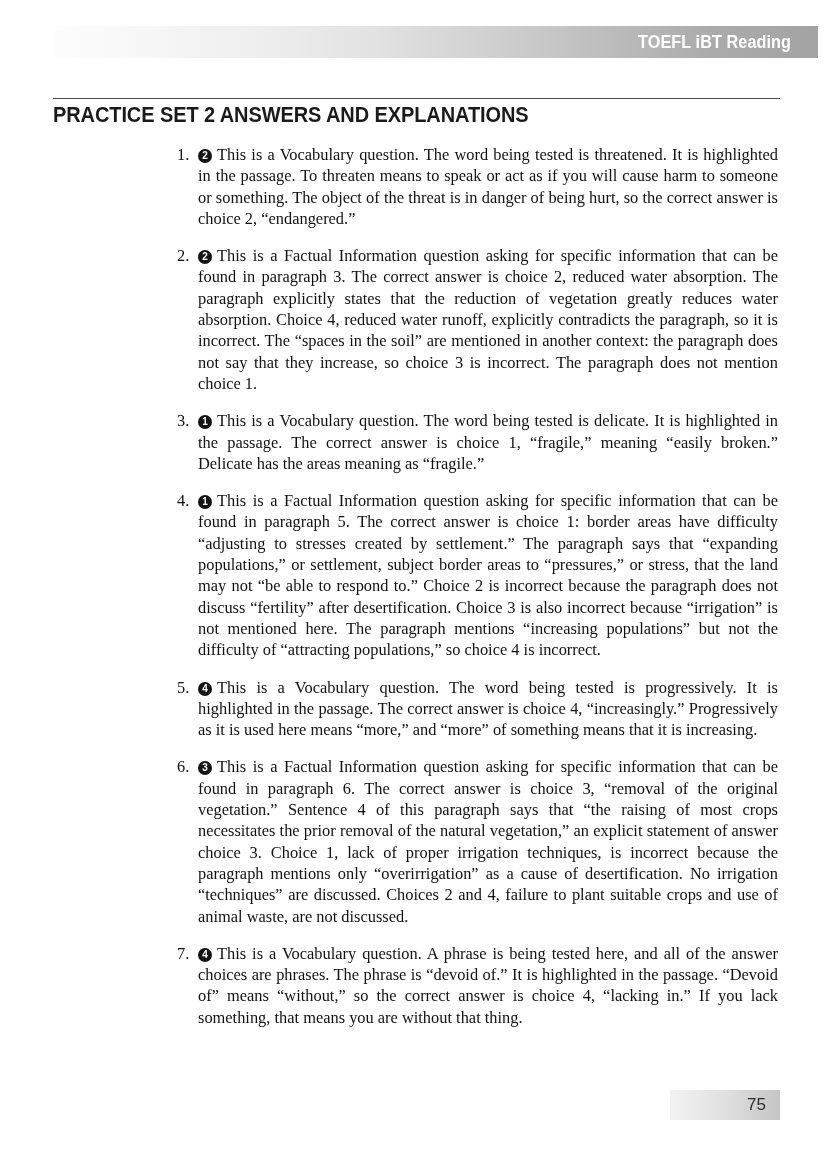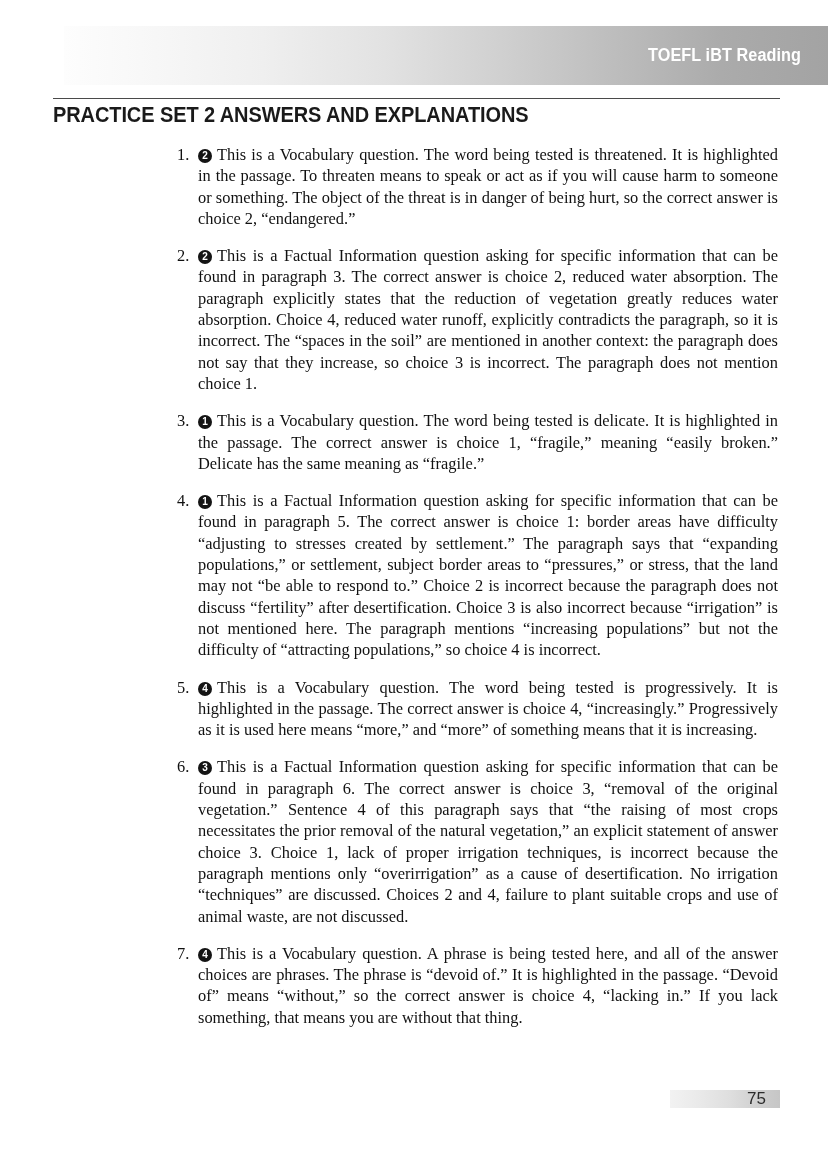--- a/index.html
+++ b/index.html
@@ -11,24 +11,24 @@
     height: 1165px;
     background: #ffffff;
     font-family: "Liberation Serif", "DejaVu Serif", serif;
     position: relative;
     overflow: hidden;
   }
 
   
   .header-band {
     position: absolute;
-    left: 64px;
+    left: 54px;
     top: 26px;
     width: 764px;
-    height: 59px;
+    height: 32px;
     background: linear-gradient(to right,
         #fdfdfd 0%,
         #f7f7f7 12%,
         #efefef 26%,
         #e2e2e2 42%,
         #cfcfcf 58%,
         #bdbdbd 72%,
         #ababab 86%,
         #a3a3a3 100%);
     display: flex;
@@ -117,21 +117,21 @@
     margin-right: 5px;
   }
   .it { }
 
   
   .footer-box {
     position: absolute;
     left: 670px;
     top: 1090px;
     width: 110px;
-    height: 18px;
+    height: 30px;
     background: linear-gradient(to right,
         #f2f2f2 0%,
         #eaeaea 25%,
         #dedede 55%,
         #cfcfcf 80%,
         #c6c6c6 100%);
     display: flex;
     align-items: center;
     justify-content: flex-end;
   }
@@ -156,21 +156,21 @@
     <div class="answer-item">
       <div class="item-number">1.</div>
       <div class="item-body"><span class="marker">2</span><span>This is a Vocabulary question. The word being tested is </span><span class="it">threatened</span><span>. It is highlighted in the passage. To threaten means to speak or act as if you will cause harm to someone or something. The object of the threat is in danger of being hurt, so the correct answer is choice 2, “endangered.”</span></div>
     </div>
     <div class="answer-item">
       <div class="item-number">2.</div>
       <div class="item-body"><span class="marker">2</span><span>This is a Factual Information question asking for specific information that can be found in paragraph 3. The correct answer is choice 2, reduced water absorption. The paragraph explicitly states that the reduction of vegetation greatly reduces water absorption. Choice 4, reduced water runoff, explicitly contradicts the paragraph, so it is incorrect. The “spaces in the soil” are mentioned in another context: the paragraph does not say that they increase, so choice 3 is incorrect. The paragraph does not mention choice 1.</span></div>
     </div>
     <div class="answer-item">
       <div class="item-number">3.</div>
-      <div class="item-body"><span class="marker">1</span><span>This is a Vocabulary question. The word being tested is </span><span class="it">delicate</span><span>. It is highlighted in the passage. The correct answer is choice 1, “fragile,” meaning “easily broken.” </span><span class="it">Delicate</span><span> has the same meaning as “fragile.”</span></div>
+      <div class="item-body"><span class="marker">1</span><span>This is a Vocabulary question. The word being tested is </span><span class="it">delicate</span><span>. It is highlighted in the passage. The correct answer is choice 1, “fragile,” meaning “easily broken.” </span><span class="it">Delicate</span><span> has the areas meaning as “fragile.”</span></div>
     </div>
     <div class="answer-item">
       <div class="item-number">4.</div>
       <div class="item-body"><span class="marker">1</span><span>This is a Factual Information question asking for specific information that can be found in paragraph 5. The correct answer is choice 1: border areas have difficulty “adjusting to stresses created by settlement.” The paragraph says that “expanding populations,” or settlement, subject border areas to “pressures,” or stress, that the land may not “be able to respond to.” Choice 2 is incorrect because the paragraph does not discuss “fertility” after desertification. Choice 3 is also incorrect because “irrigation” is not mentioned here. The paragraph mentions “increasing populations” but not the difficulty of “attracting populations,” so choice 4 is incorrect.</span></div>
     </div>
     <div class="answer-item">
       <div class="item-number">5.</div>
       <div class="item-body"><span class="marker">4</span><span>This is a Vocabulary question. The word being tested is </span><span class="it">progressively</span><span>. It is highlighted in the passage. The correct answer is choice 4, “increasingly.” </span><span class="it">Progressively</span><span> as it is used here means “more,” and “more” of something means that it is increasing.</span></div>
     </div>
     <div class="answer-item">

